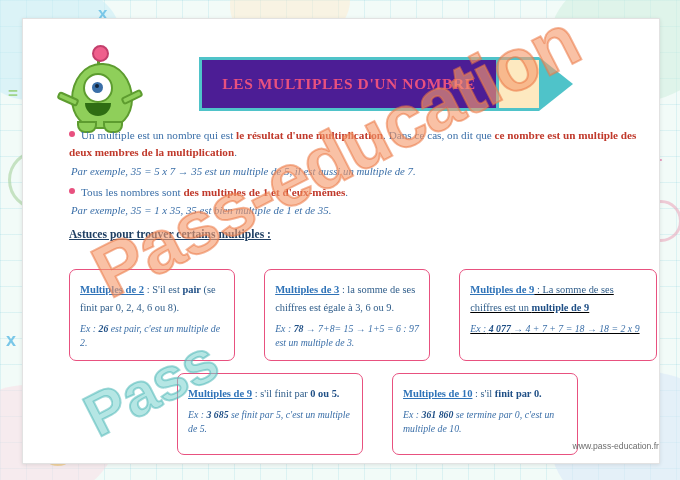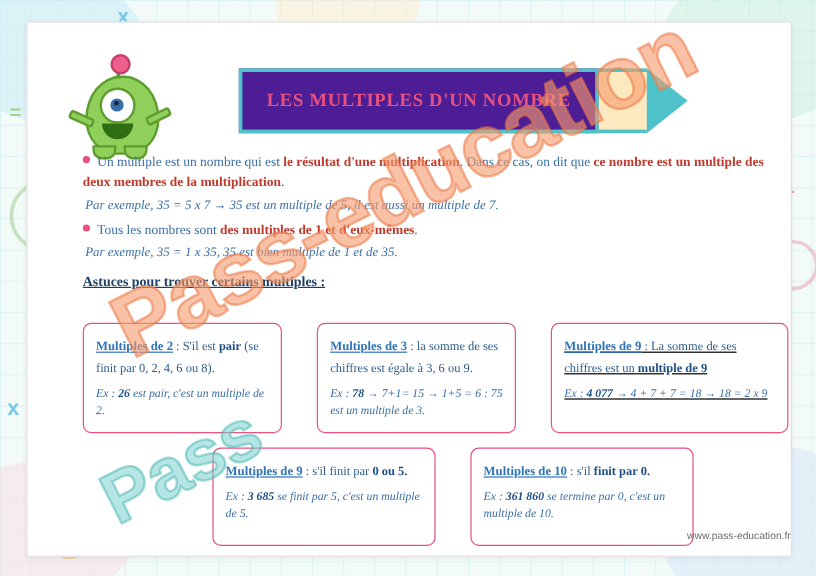--- a/index.html
+++ b/index.html
@@ -360,21 +360,21 @@
           <div class="box-ex">
             <span>Ex :</span>
             <span class="ex-em">26</span><span> est pair, c'est un multiple de 2.</span>
           </div>
         </div>
 
         <div class="box box-2">
           <span class="box-head">Multiples de 3</span><span class="box-text"> : la somme de ses chiffres est égale à 3, 6 ou 9.</span><span class="box-text box-strong"></span><span class="box-text"></span>
           <div class="box-ex">
             <span>Ex :</span>
-            <span class="ex-em">78</span><span> → 7+1= 15 → 1+5 = 6 : 75 est un multiple de 3.</span>
+            <span class="ex-em">78</span><span> → 7+8= 15 → 1+5 = 6 : 97 est un multiple de 3.</span>
           </div>
         </div>
 
         <div class="box box-3">
           <span class="box-head">Multiples de 9</span><span class="box-text"> : La somme de ses chiffres est un </span><span class="box-text box-strong">multiple de 9</span><span class="box-text"></span>
           <div class="box-ex">
             <span>Ex :</span>
             <span class="ex-em">4 077</span><span> → 4 + 7 + 7 = 18 → 18 = 2 x 9</span>
           </div>
         </div>

